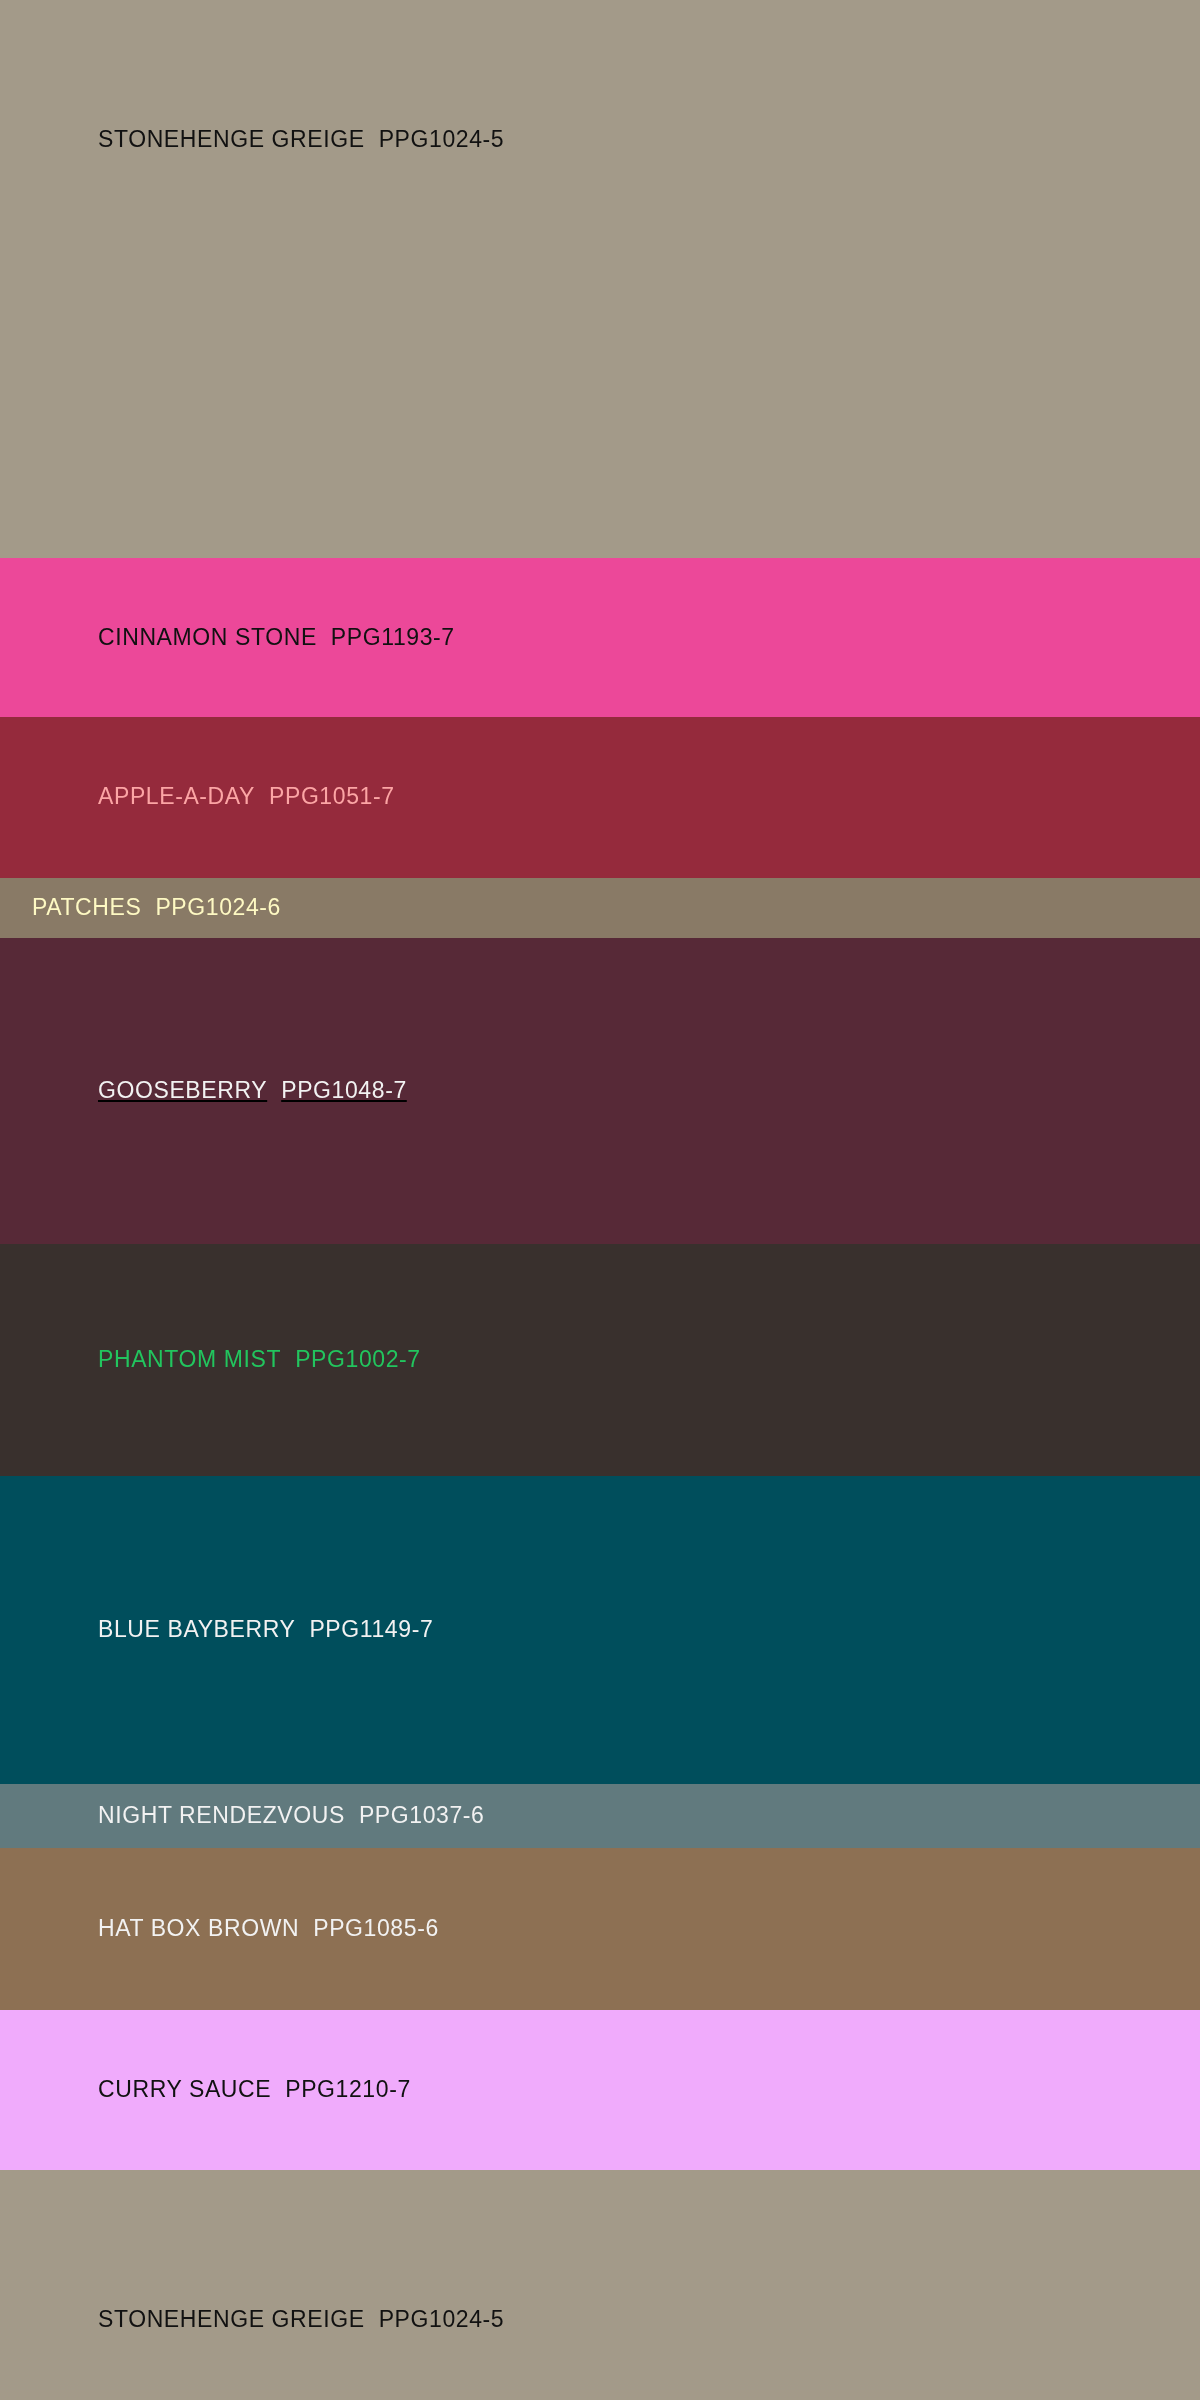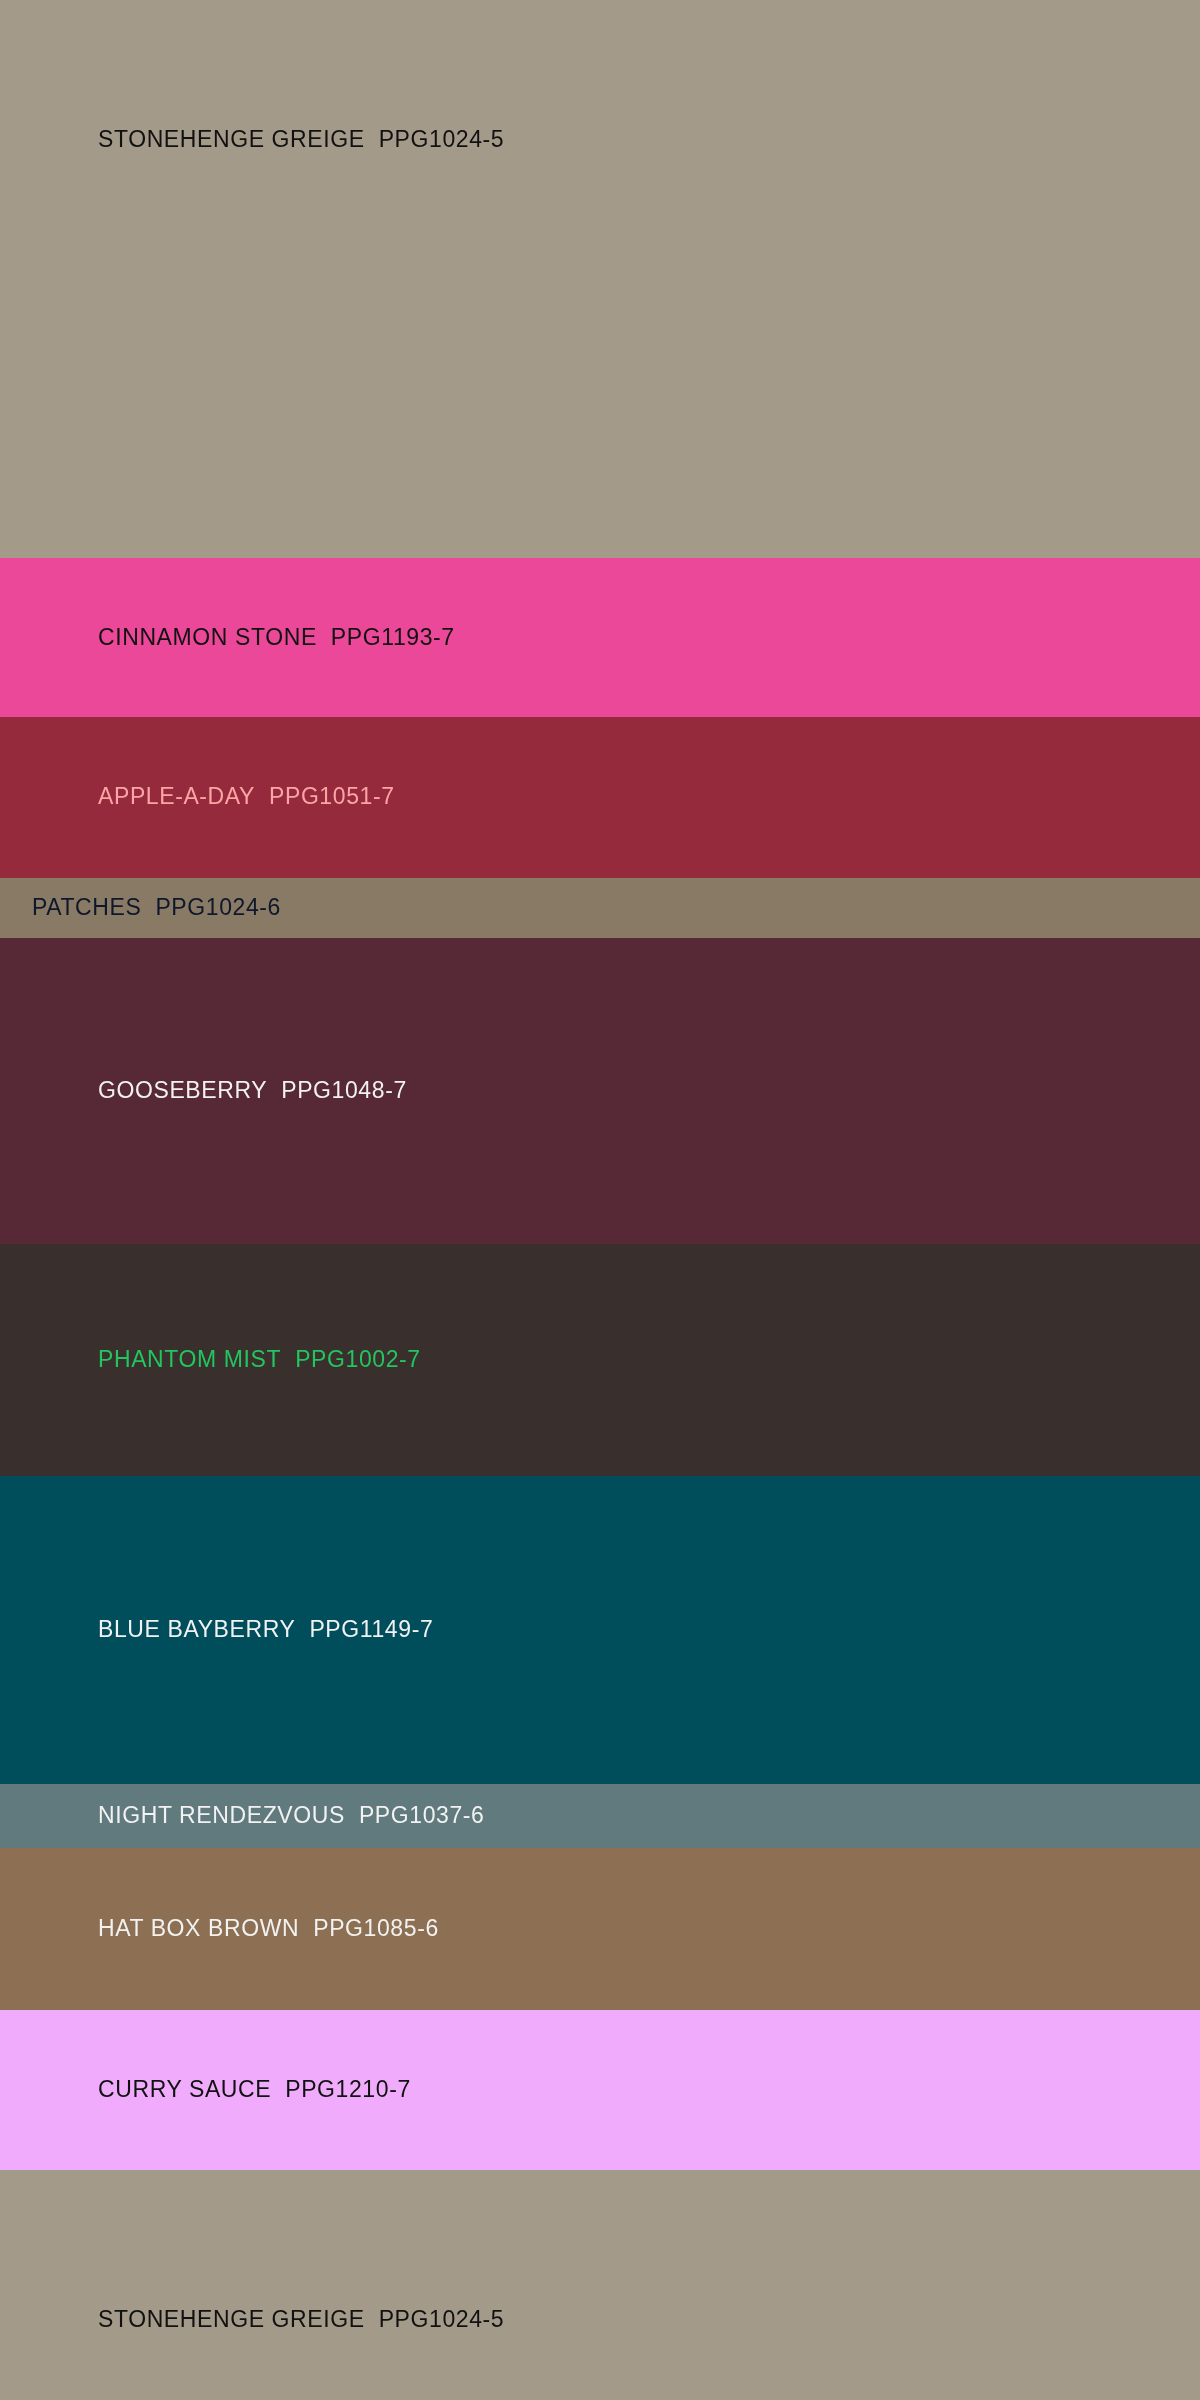--- a/index.html
+++ b/index.html
@@ -46,23 +46,23 @@
 <div class="swatch" style="height: 558px; background: rgb(163, 154, 137);">
       <div class="swatch-label" style="color: rgb(17, 17, 17); margin-top: -278px;"><span class="name">STONEHENGE GREIGE</span><span class="code">PPG1024-5</span></div>
     </div>
     <div class="swatch" style="height: 159px; background: #ec4899;">
       <div class="swatch-label" style="color: rgb(17, 17, 17); margin-top: 1px;"><span class="name">CINNAMON STONE</span><span class="code">PPG1193-7</span></div>
     </div>
     <div class="swatch" style="height: 161px; background: rgb(149, 42, 60);">
       <div class="swatch-label" style="color: #fca5a5; margin-top: -1px;"><span class="name">APPLE-A-DAY</span><span class="code">PPG1051-7</span></div>
     </div>
     <div class="swatch" style="height: 60px; background: rgb(137, 122, 102);">
-      <div class="swatch-label" style="color: #0f172a; margin-top: 0px; padding-left: 32px;"><span class="name">PATCHES</span><span class="code">PPG1024-6</span></div>
+      <div class="swatch-label" style="color: #fef9c3; margin-top: 0px; padding-left: 32px;"><span class="name">PATCHES</span><span class="code">PPG1024-6</span></div>
     </div>
-    <div class="swatch" style="height: 306px; background: rgb(87, 41, 55);">
+    <div class="swatch" style="height: 306px; background: rgb(87, 41, 55); text-decoration: underline;">
       <div class="swatch-label" style="color: rgb(242, 242, 242); margin-top: 0px;"><span class="name">GOOSEBERRY</span><span class="code">PPG1048-7</span></div>
     </div>
     <div class="swatch" style="height: 232px; background: rgb(57, 48, 45);">
       <div class="swatch-label" style="color: #22c55e; margin-top: 0px;"><span class="name">PHANTOM MIST</span><span class="code">PPG1002-7</span></div>
     </div>
     <div class="swatch" style="height: 308px; background: rgb(0, 78, 92);">
       <div class="swatch-label" style="color: rgb(242, 242, 242); margin-top: 0px;"><span class="name">BLUE BAYBERRY</span><span class="code">PPG1149-7</span></div>
     </div>
     <div class="swatch" style="height: 64px; background: rgb(97, 122, 126);">
       <div class="swatch-label" style="color: rgb(242, 242, 242); margin-top: 0px;"><span class="name">NIGHT RENDEZVOUS</span><span class="code">PPG1037-6</span></div>

